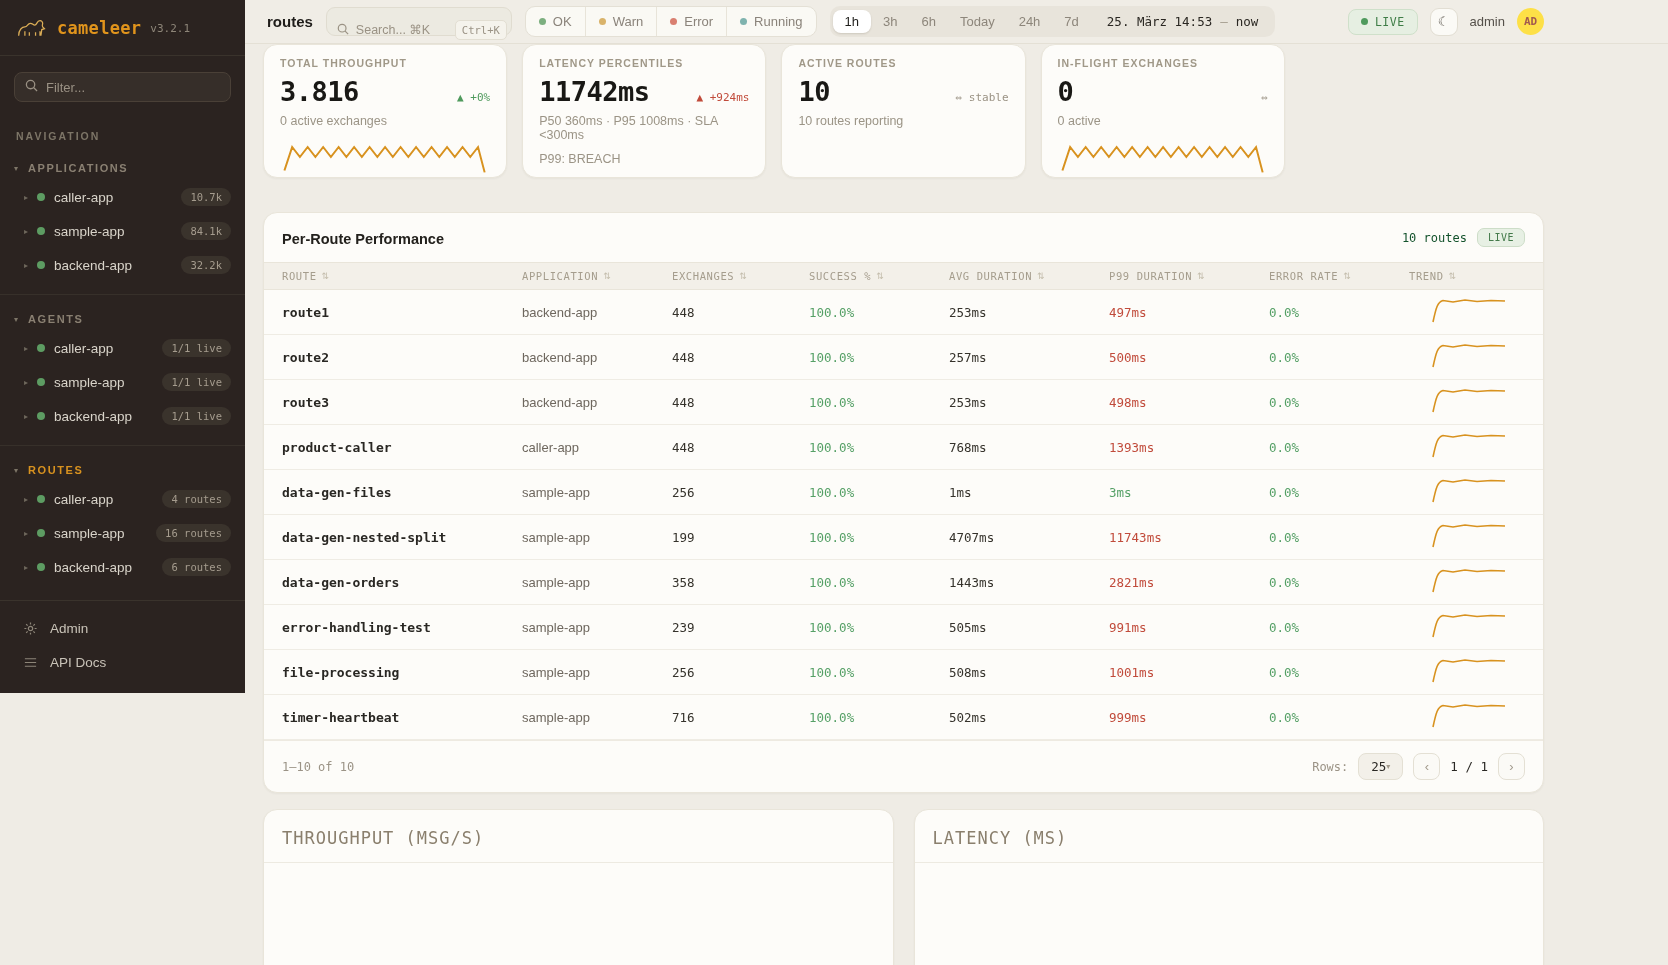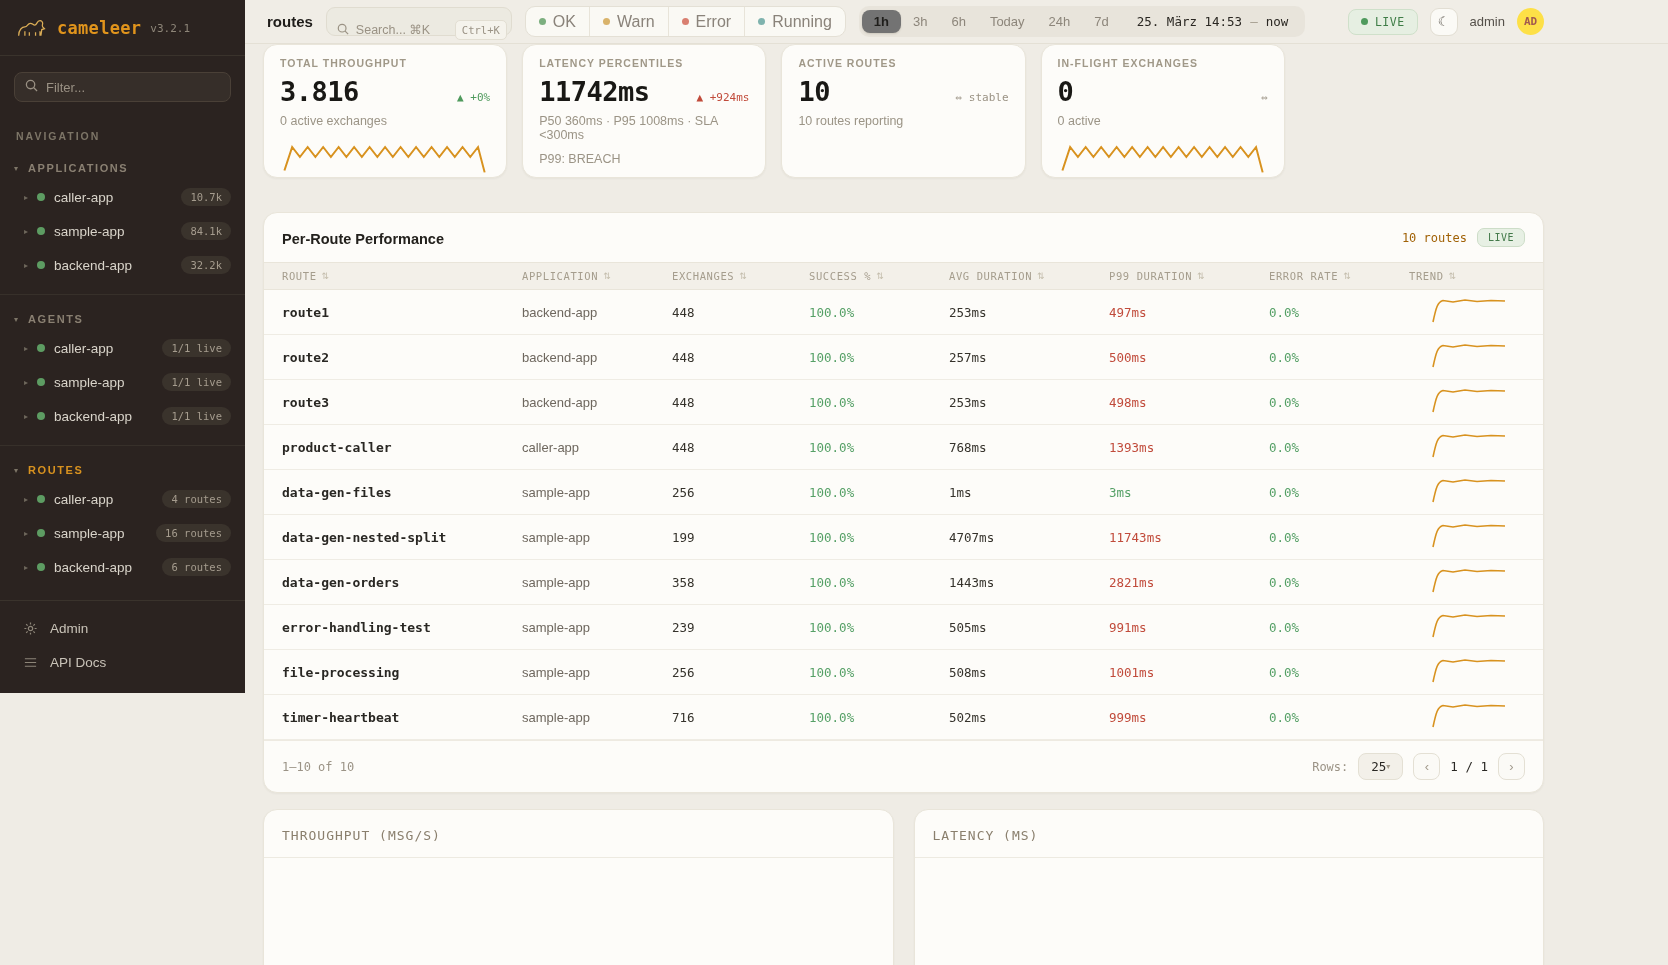--- a/index.html
+++ b/index.html
@@ -32,30 +32,30 @@
 
   
   .main { flex:1; display:flex; flex-direction:column; min-width:0; }
   .topbar { height:44px; min-height:44px; display:flex; align-items:center; gap:13px; padding:0 124px 0 22px; border-bottom:1px solid #e4e0d5; background:#f0ede6; }
   .page-title { font-size:15px; font-weight:bold; color:#1f1d1a; }
   .searchbox { width:186px; height:29px; background:#eceae1; border:1px solid #e0dcd0; border-radius:9px; display:flex; align-items:center; gap:7px; padding:16px 5px 0 10px; }
   .searchbox input { border:none; background:transparent; outline:none; width:92px; font-size:12.5px; color:#55504a; font-family:"Liberation Sans",sans-serif; }
   .searchbox input::placeholder { color:#9a9284; }
   .kbd { font-family:"DejaVu Sans Mono",monospace; font-size:10.5px; color:#9a9284; background:#f5f3ec; border:1px solid #e2ded2; border-radius:5px; padding:3px 6px; }
   .status-group { display:flex; background:#faf9f4; border:1px solid #e4e0d5; border-radius:10px; height:31px; align-items:stretch; overflow:hidden; }
-  .status-item { display:flex; align-items:center; gap:7px; padding:12px 13px; font-size:16px; color:#8a837a; cursor:pointer; }
+  .status-item { display:flex; align-items:center; gap:7px; padding:12px 13px; font-size:13px; color:#8a837a; cursor:pointer; }
   .status-item + .status-item { border-left:1px solid #e8e4d9; }
   .status-dot { width:7px; height:7px; border-radius:50%; }
   .status-dot[data-tone="ok"] { background:#7caf7f; }
   .status-dot[data-tone="warn"] { background:#d9b36a; }
   .status-dot[data-tone="error"] { background:#d97f70; }
   .status-dot[data-tone="running"] { background:#7fb3ae; }
   .time-group { display:flex; align-items:center; background:#e8e4db; border-radius:10px; padding:3px; height:31px; }
   .time-btn { border:none; background:transparent; font-size:13px; color:#8d867b; padding:4px 12px; border-radius:8px; cursor:pointer; font-family:"Liberation Sans",sans-serif; }
-  .time-btn[data-active="true"] { background:#737373; color:#1f1e1b; font-weight:bold; box-shadow:0 1px 2px rgba(60,50,30,.15); }
+  .time-btn[data-active="true"] { background:#ffffff; color:#1f1e1b; font-weight:normal; box-shadow:0 1px 2px rgba(60,50,30,.15); }
   .date-chip { display:flex; align-items:center; gap:8px; padding:0 14px 0 16px; font-family:"DejaVu Sans Mono",monospace; font-size:12.5px; color:#2a2722; cursor:pointer; }
   .date-sep { color:#a29a8c; }
   .right-cluster { margin-left:auto; display:flex; align-items:center; gap:12px; }
   .live-badge { display:flex; align-items:center; gap:7px; background:#e6efe2; border:1px solid #cfe0ca; border-radius:8px; padding:5px 12px; cursor:pointer; }
   .live-dot { width:7px; height:7px; border-radius:50%; background:#4f9a5d; }
   .live-text { font-family:"DejaVu Sans Mono",monospace; font-size:11.5px; color:#3f7d47; letter-spacing:.5px; }
   .moon-btn { width:28px; height:28px; border-radius:9px; background:#fbfaf6; border:1px solid #e2ded3; color:#5a554d; font-size:13px; cursor:pointer; display:flex; align-items:center; justify-content:center; }
   .user-name { font-size:13px; color:#55504a; }
   .avatar { width:27px; height:27px; border-radius:50%; background:#fde047; color:#a2594f; font-family:"DejaVu Sans Mono",monospace; font-weight:bold; font-size:11px; display:flex; align-items:center; justify-content:center; cursor:pointer; }
 
@@ -80,21 +80,21 @@
   .kpi-delta[data-tone="neutral"] { color:#9a9284; }
   .kpi-sub { font-size:12.5px; color:#9b9486; margin-top:7px; }
   .kpi-sub2 { font-size:12.5px; color:#9b9486; margin-top:10px; }
   .kpi-spark { margin-top:auto; width:100%; height:38px; }
 
   
   .table-card { margin-top:34px; background:#fdfcf9; border:1px solid #e9e5da; border-radius:14px; box-shadow:0 1px 2px rgba(60,50,30,.05); overflow:hidden; }
   .table-head { display:flex; align-items:flex-end; justify-content:space-between; padding:15px 18px; }
   .table-title { font-size:14.5px; font-weight:bold; color:#23211d; }
   .table-head-right { display:flex; align-items:center; gap:10px; }
-  .routes-count { font-family:"DejaVu Sans Mono",monospace; font-size:12px; color:#a16207; }
+  .routes-count { font-family:"DejaVu Sans Mono",monospace; font-size:12px; color:#14532d; }
   .mini-live { display:flex; align-items:center; background:#e7f0e4; border:1px solid #cdddc8; border-radius:7px; padding:3px 10px; font-family:"DejaVu Sans Mono",monospace; font-size:10px; color:#447a4b; letter-spacing:.5px; }
   .tgrid { display:grid; grid-template-columns:240px 150px 137px 140px 160px 160px 140px 1fr; align-items:center; padding:0 18px; }
   .thead-row { background:#f3f0e9; border-top:1px solid #e9e5da; border-bottom:1px solid #e9e5da; height:28px; }
   .th { font-family:"DejaVu Sans Mono",monospace; font-size:10.5px; letter-spacing:.6px; color:#a59d8d; display:flex; align-items:center; gap:5px; cursor:pointer; }
   .sort-glyph { font-family:"Liberation Sans",sans-serif; font-size:9px; color:#c3bcab; }
   .trow { height:45px; border-bottom:1px solid #efece4; cursor:pointer; }
   .cell-route { font-family:"DejaVu Sans Mono",monospace; font-size:13px; color:#292723; font-weight:bold; }
   .cell-app { font-size:13px; color:#6e675e; }
   .cell-num { font-family:"DejaVu Sans Mono",monospace; font-size:12.5px; color:#35322b; }
   .cell-green { font-family:"DejaVu Sans Mono",monospace; font-size:12.5px; color:#55a066; }
@@ -108,21 +108,21 @@
   .rows-label { font-family:"DejaVu Sans Mono",monospace; font-size:12px; color:#9b9386; }
   .rows-select { display:flex; align-items:center; gap:0; background:#f3f0e9; border:1px solid #e4e0d4; border-radius:8px; padding:5px 12px; cursor:pointer; }
   .rows-value { font-family:"DejaVu Sans Mono",monospace; font-size:12.5px; color:#2a2824; }
   .rows-caret { font-size:8px; color:#a29a8c; }
   .page-btn { width:27px; height:27px; border-radius:8px; background:#fbfaf6; border:1px solid #e4e0d4; color:#a29a8c; font-size:13px; cursor:pointer; display:flex; align-items:center; justify-content:center; }
   .page-info { font-family:"DejaVu Sans Mono",monospace; font-size:12.5px; color:#2a2824; }
 
   
   .charts-row { display:grid; grid-template-columns:1fr 1fr; gap:20px; margin-top:16px; }
   .chart-card { background:#fdfcf9; border:1px solid #e9e5da; border-radius:14px; height:220px; box-shadow:0 1px 2px rgba(60,50,30,.05); }
-  .chart-title { font-family:"DejaVu Sans Mono",monospace; font-size:13px; letter-spacing:1px; color:#8a7f6d; padding:18px 18px 14px 18px; border-bottom:1px solid #edeae1; }
+  .chart-title { font-family:"DejaVu Sans Mono",monospace; font-size:17px; letter-spacing:1px; color:#8a7f6d; padding:18px 18px 14px 18px; border-bottom:1px solid #edeae1; }
 </style>
 </head>
 <body>
 
 <aside class="sidebar">
   <div class="brand">
     <span>
       <svg width="32" height="24" viewBox="0 0 36 26" fill="none">
         <path d="M3 24 c0-7 4-10 7-10 3 0 3-4 6-4 3 0 3 2 5 2 3 0 2-5 6-5 2 0 3 2 3 3 0 2-1 2 0 4 l2 2 -3 1 -1 7 M10 24 l0-5 M15 24 l0-4 M22 24 l0-4 M27 24 l0-5" stroke="#dcae57" stroke-width="1.4"></path>
       </svg>

